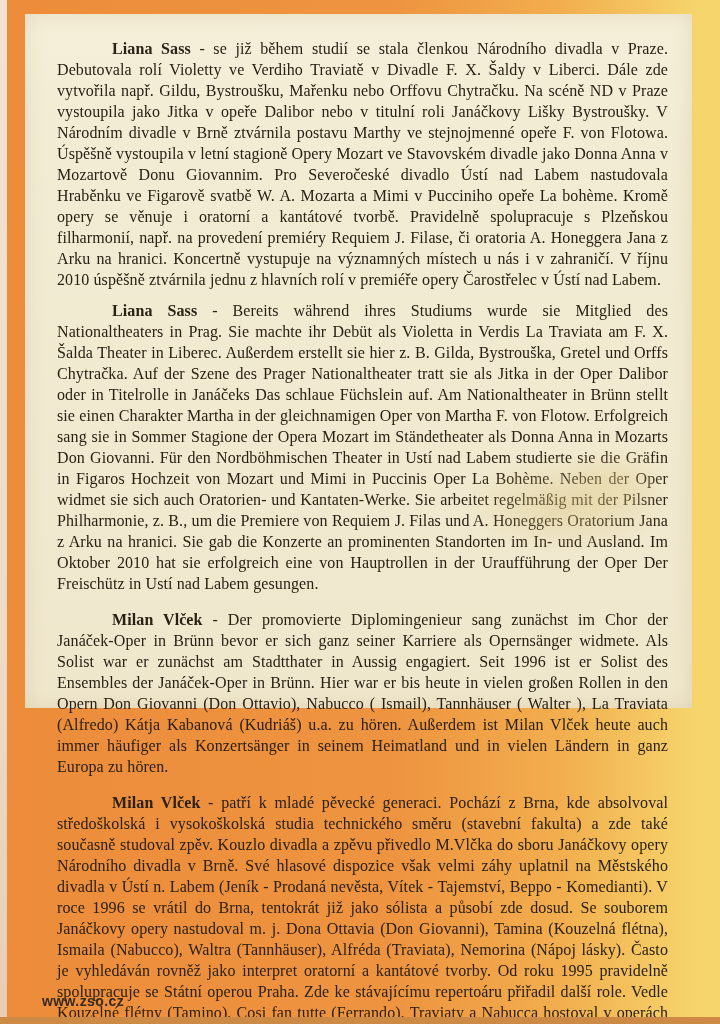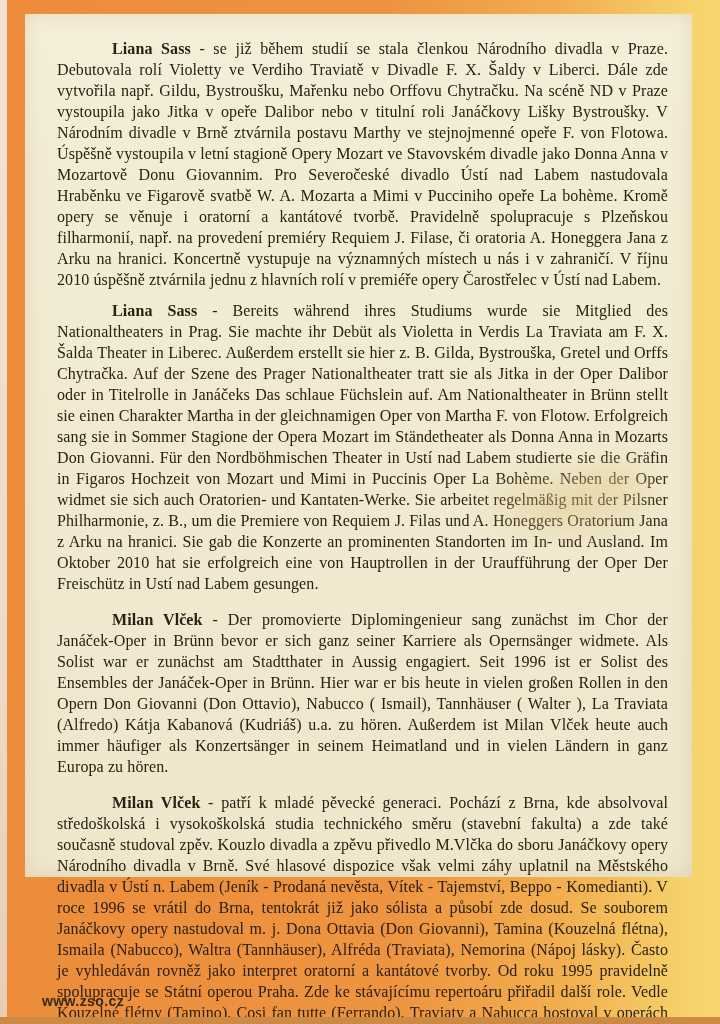--- a/index.html
+++ b/index.html
@@ -31,21 +31,21 @@
     background: linear-gradient(to bottom, #f3e2d2, #eedcc9 60%, #e8cdb4);
   }
   .edge-bottom {
     position: absolute; left: 0; bottom: 0;
     width: 720px; height: 7px;
     background: #cd8a45;
   }
   .content {
     position: absolute;
     left: 25px; top: 14px;
-    width: 667px; height: 863px;
+    width: 667px; height: 694px;
     background: linear-gradient(to bottom, #f5efda 0%, var(--page-cream) 18%, #f0e9cf 70%, #efe7cc 100%);
     box-shadow: inset 0 0 20px rgba(160, 118, 58, 0.18);
     padding: 24px 24px 0 32px;
   }
   .para {
     margin: 0 0 10px 0;
     font-family: "Liberation Serif", "DejaVu Serif", serif;
     font-size: 16px;
     line-height: 21px;
     color: var(--text);

